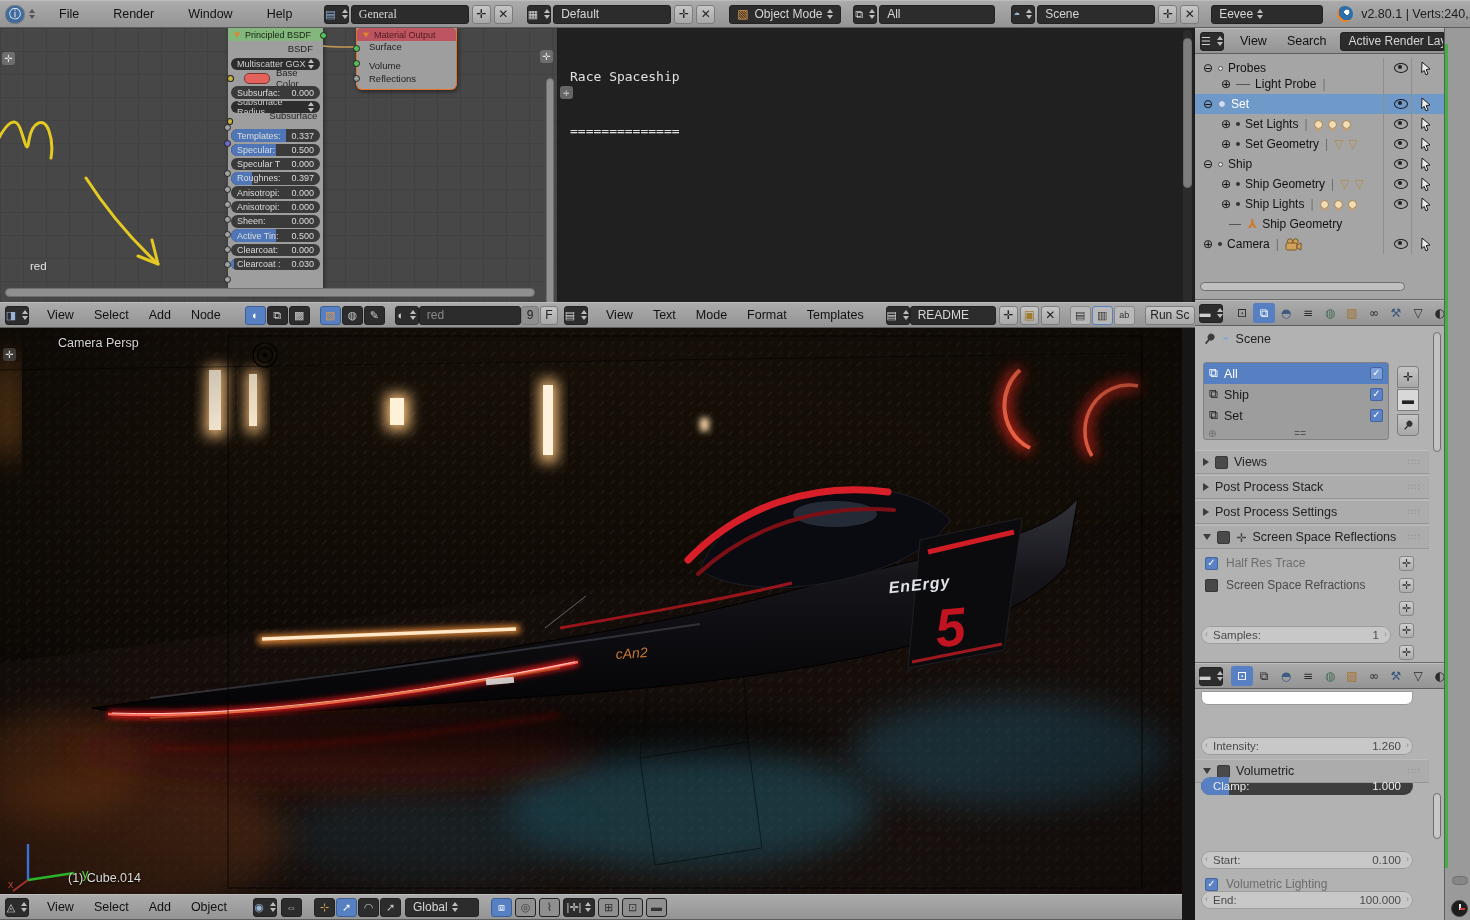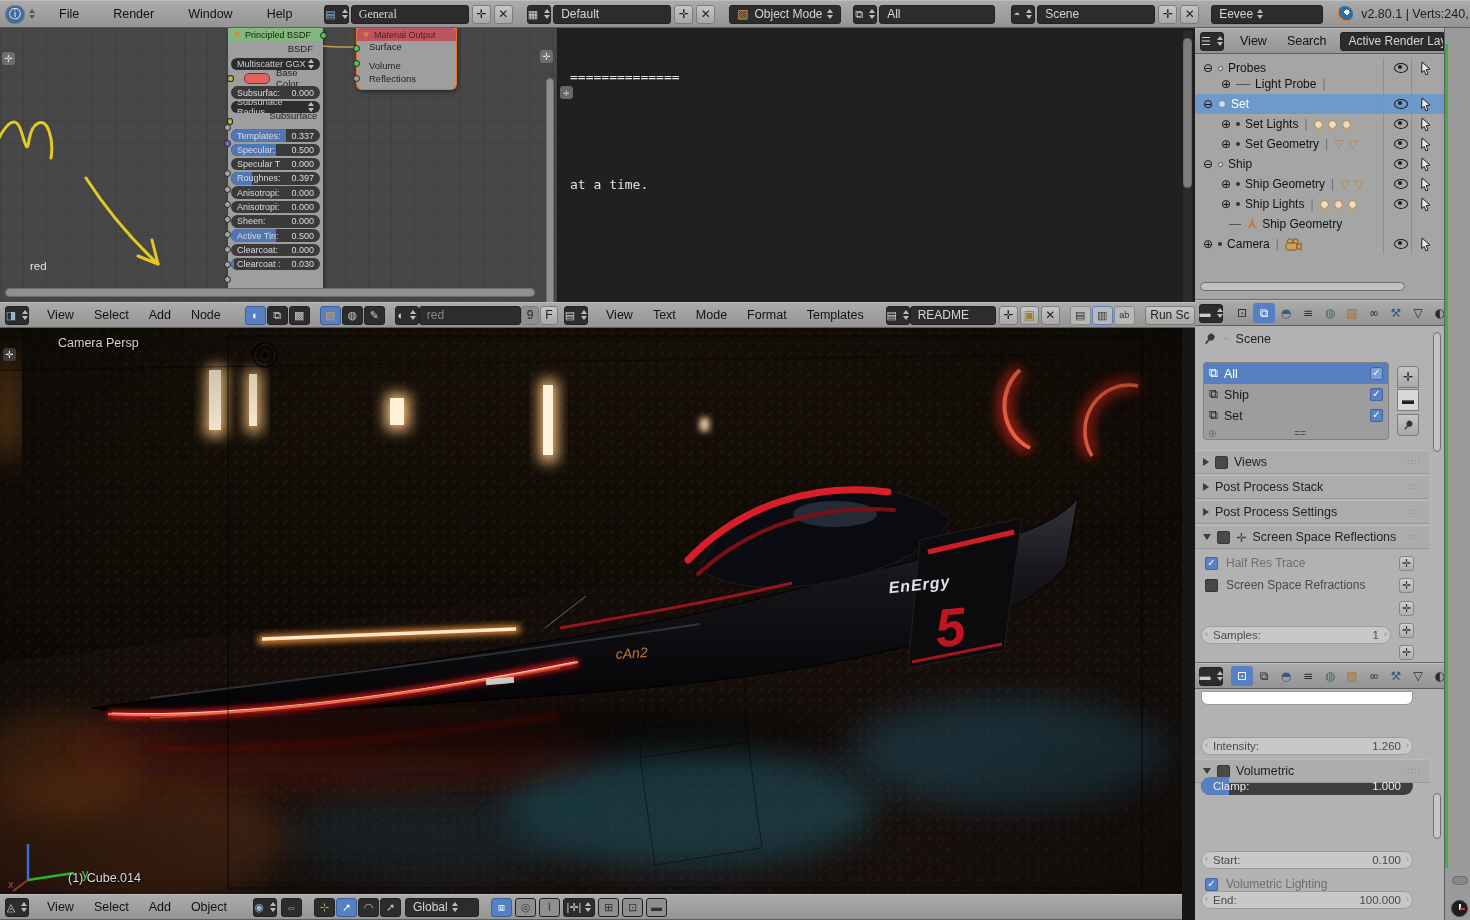--- a/index.html
+++ b/index.html
@@ -310,23 +310,23 @@
   <div class="lbtn" style="background:#8f8f8f;min-width:18px;">
       <span>9</span>
     </div>
   <div class="lbtn" style="min-width:18px;margin-left:1px;">
       <span>F</span>
     </div>
 </div>
 
 <div class="abs textbg mono" style="left:558px;top:28px;width:637px;height:300px;border-right:1px solid #1c1c1c;color:#e2e2e2;font-size:13px;overflow:hidden;">
   <div style="position:absolute;left:12px;top:4px;line-height:18px;white-space:pre;">
+    <div>Race Spaceship</div>
     <div>==============</div>
     <div>&nbsp;</div>
-    <div>at a time.</div>
     
     
     
     
     
     
     
     
     
   </div>

